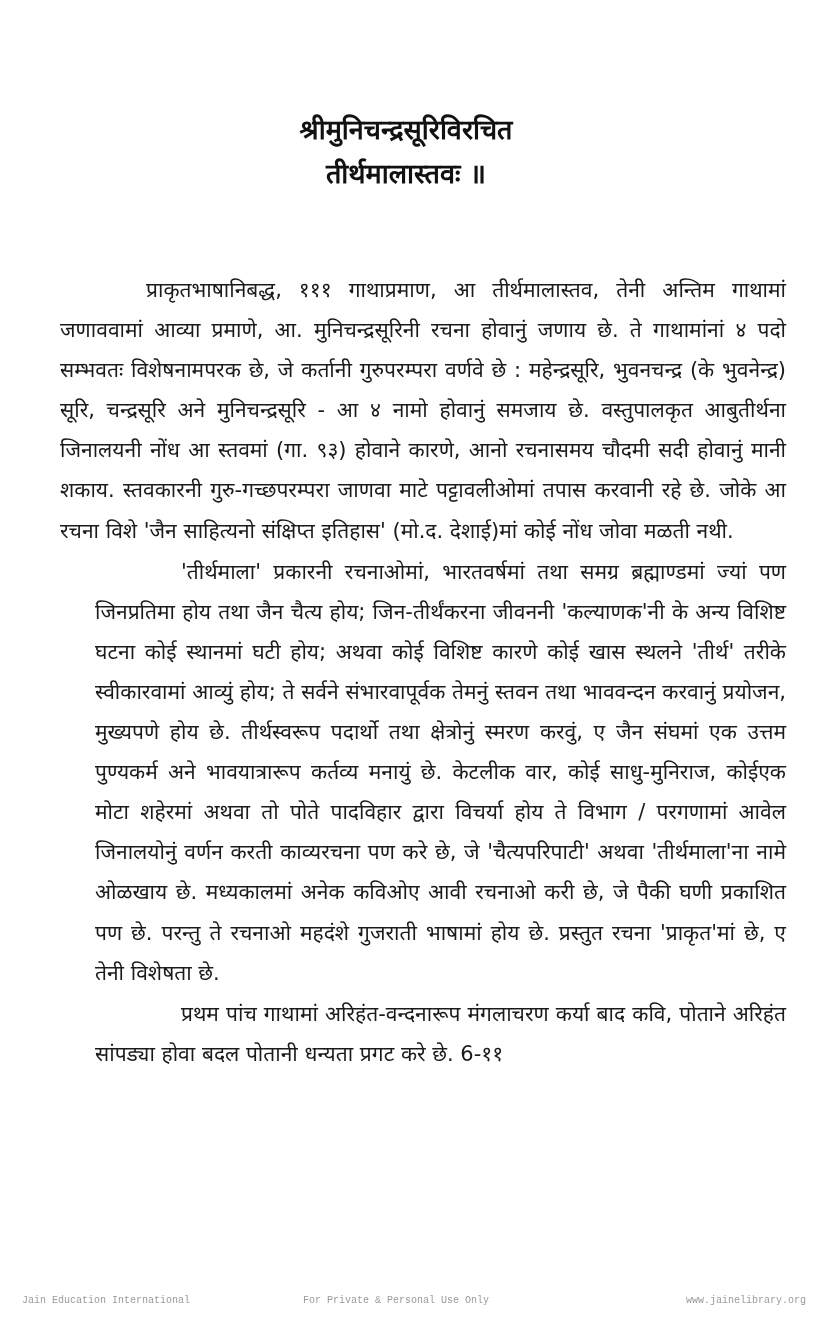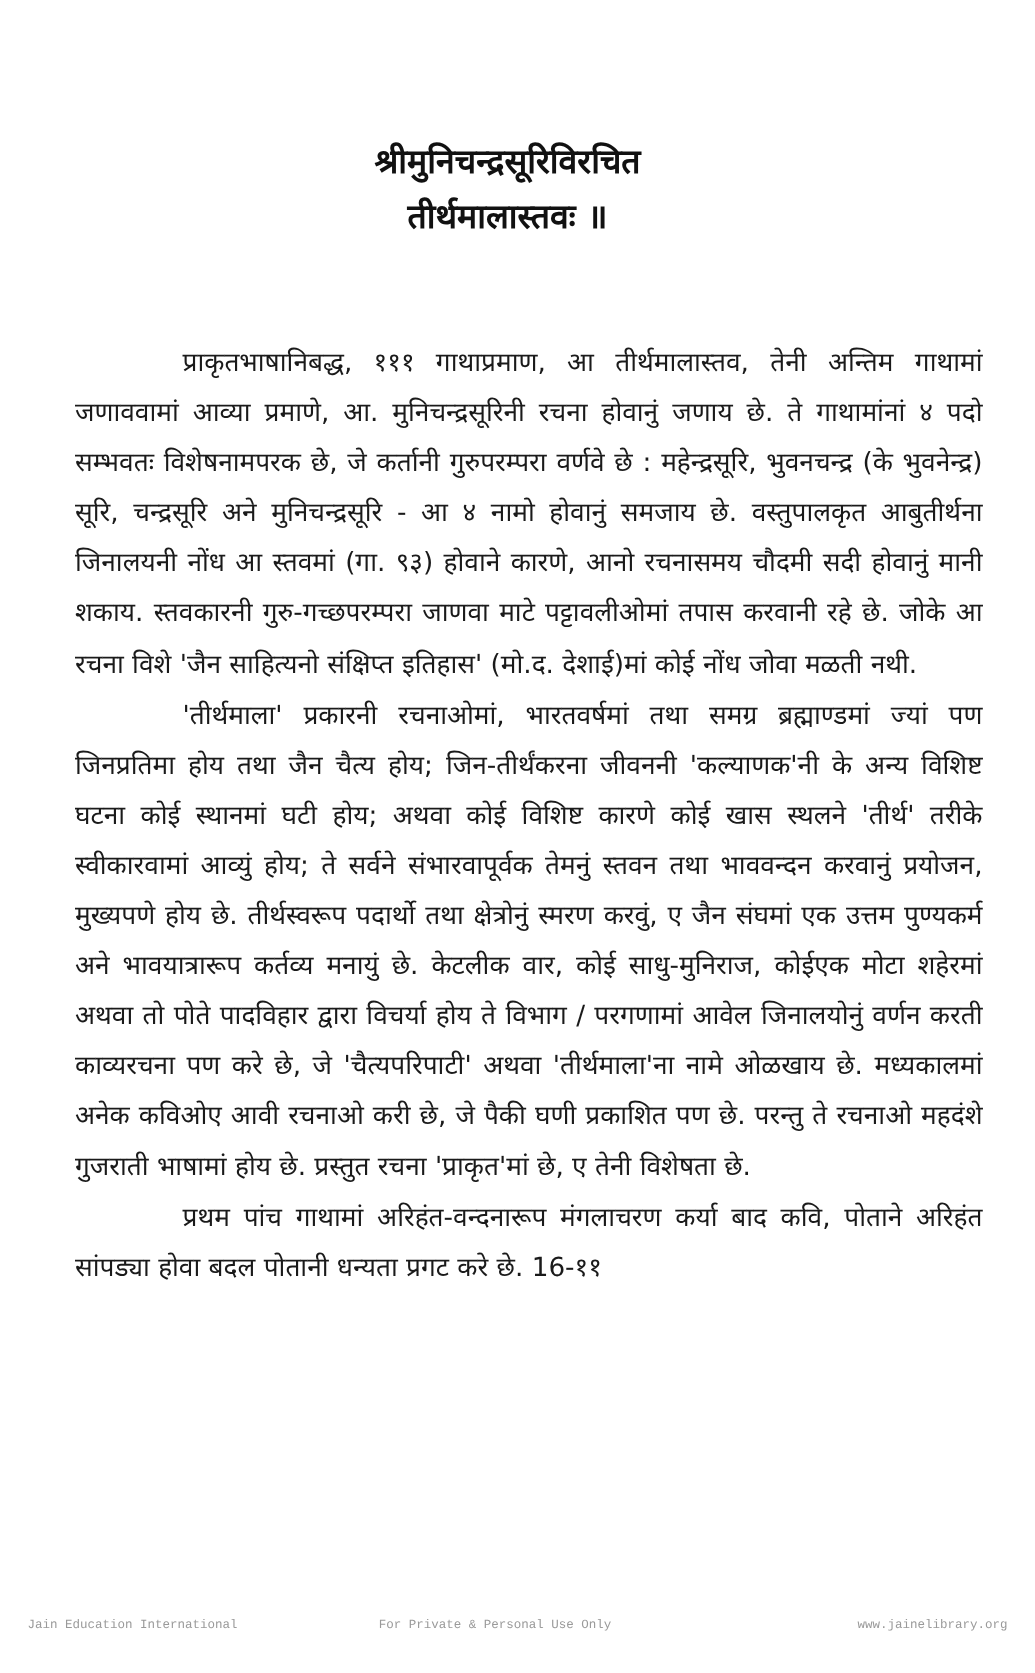--- a/index.html
+++ b/index.html
@@ -53,20 +53,21 @@
       color: #1a1a1a;
     }
     .para {
       margin: 0;
       text-indent: 86px;
       text-align: justify;
       text-align-last: left;
     }
     .para + .para {
       margin-top: 1px;
+      margin-left: 35px;
     }
     .footer {
       position: absolute;
       top: 1295px;
       left: 0;
       width: 828px;
       height: 24px;
       font-family: Liberation Mono, monospace;
       font-size: 10px;
       color: #9a9a9a;
@@ -87,21 +88,21 @@
 
   <div class="title-block">
     <div class="title-line">श्रीमुनिचन्द्रसूरिविरचित</div>
     <div class="title-line">तीर्थमालास्तवः ॥</div>
   </div>
 
 
   <div class="body-text">
     <p class="para">प्राकृतभाषानिबद्ध, १११ गाथाप्रमाण, आ तीर्थमालास्तव, तेनी अन्तिम गाथामां जणाववामां आव्या प्रमाणे, आ. मुनिचन्द्रसूरिनी रचना होवानुं जणाय छे. ते गाथामांनां ४ पदो सम्भवतः विशेषनामपरक छे, जे कर्तानी गुरुपरम्परा वर्णवे छे : महेन्द्रसूरि, भुवनचन्द्र (के भुवनेन्द्र) सूरि, चन्द्रसूरि अने मुनिचन्द्रसूरि - आ ४ नामो होवानुं समजाय छे. वस्तुपालकृत आबुतीर्थना जिनालयनी नोंध आ स्तवमां (गा. ९३) होवाने कारणे, आनो रचनासमय चौदमी सदी होवानुं मानी शकाय. स्तवकारनी गुरु-गच्छपरम्परा जाणवा माटे पट्टावलीओमां तपास करवानी रहे छे. जोके आ रचना विशे 'जैन साहित्यनो संक्षिप्त इतिहास' (मो.द. देशाई)मां कोई नोंध जोवा मळती नथी.</p>
     <p class="para">'तीर्थमाला' प्रकारनी रचनाओमां, भारतवर्षमां तथा समग्र ब्रह्माण्डमां ज्यां पण जिनप्रतिमा होय तथा जैन चैत्य होय; जिन-तीर्थंकरना जीवननी 'कल्याणक'नी के अन्य विशिष्ट घटना कोई स्थानमां घटी होय; अथवा कोई विशिष्ट कारणे कोई खास स्थलने 'तीर्थ' तरीके स्वीकारवामां आव्युं होय; ते सर्वने संभारवापूर्वक तेमनुं स्तवन तथा भाववन्दन करवानुं प्रयोजन, मुख्यपणे होय छे. तीर्थस्वरूप पदार्थो तथा क्षेत्रोनुं स्मरण करवुं, ए जैन संघमां एक उत्तम पुण्यकर्म अने भावयात्रारूप कर्तव्य मनायुं छे. केटलीक वार, कोई साधु-मुनिराज, कोईएक मोटा शहेरमां अथवा तो पोते पादविहार द्वारा विचर्या होय ते विभाग / परगणामां आवेल जिनालयोनुं वर्णन करती काव्यरचना पण करे छे, जे 'चैत्यपरिपाटी' अथवा 'तीर्थमाला'ना नामे ओळखाय छे. मध्यकालमां अनेक कविओए आवी रचनाओ करी छे, जे पैकी घणी प्रकाशित पण छे. परन्तु ते रचनाओ महदंशे गुजराती भाषामां होय छे. प्रस्तुत रचना 'प्राकृत'मां छे, ए तेनी विशेषता छे.</p>
-    <p class="para">प्रथम पांच गाथामां अरिहंत-वन्दनारूप मंगलाचरण कर्या बाद कवि, पोताने अरिहंत सांपड्या होवा बदल पोतानी धन्यता प्रगट करे छे. 16-११</p>
+    <p class="para">प्रथम पांच गाथामां अरिहंत-वन्दनारूप मंगलाचरण कर्या बाद कवि, पोताने अरिहंत सांपड्या होवा बदल पोतानी धन्यता प्रगट करे छे. 6-११</p>
   </div>
 
   <div class="footer">
     <span class="footer-left">Jain Education International</span>
     <span class="footer-center">For Private &amp; Personal Use Only</span>
     <span class="footer-right">www.jainelibrary.org</span>
   </div>
 
 </div>
 

